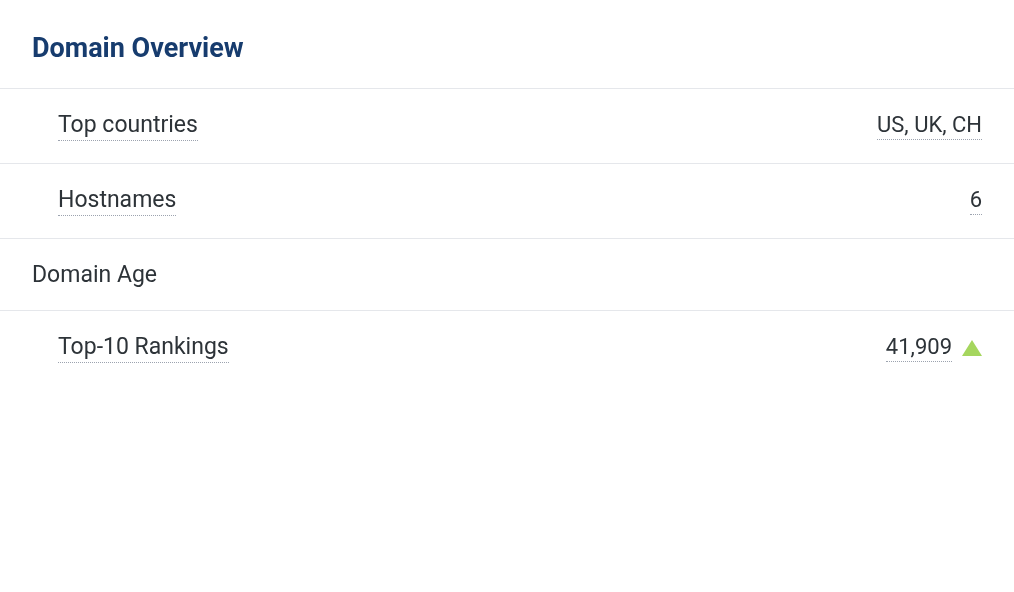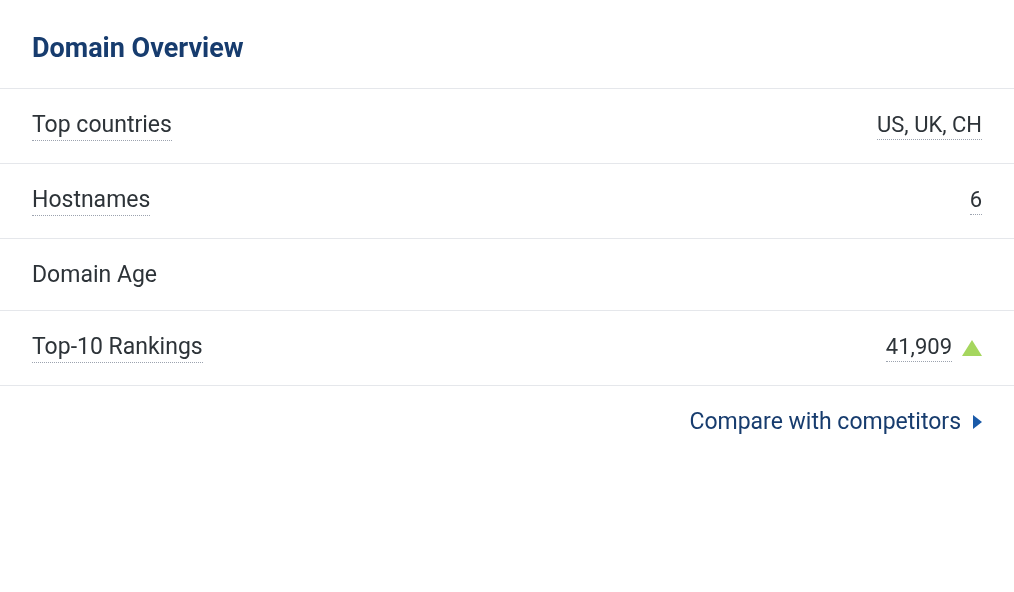--- a/index.html
+++ b/index.html
@@ -41,20 +41,21 @@
     
     .row-label {
       color: #2d3338;
       font-size: 23px;
       font-weight: 400;
     }
     
     .dotted-underline {
       border-bottom: 1px dotted #9ca3af;
       padding-bottom: 2px;
+      margin-left: 26px;
     }
     
     .row-value {
       color: #2d3338;
       font-size: 22px;
       font-weight: 400;
       display: flex;
       align-items: center;
       gap: 10px;
     }
@@ -119,19 +120,13 @@
       </div>
       <div class="row">
         <span class="row-label dotted-underline">Top-10 Rankings</span>
         <span class="row-value">
           <span class="dotted-underline">41,909</span>
           <span class="triangle-up"></span>
         </span>
       </div>
     </div>
 
-  <div class="footer-row">
-    <a class="compare-link">
-      <span>Compare with competitors</span>
-      <span class="triangle-right"></span>
-    </a>
-  </div>
 </div>
 
 </body></html>

